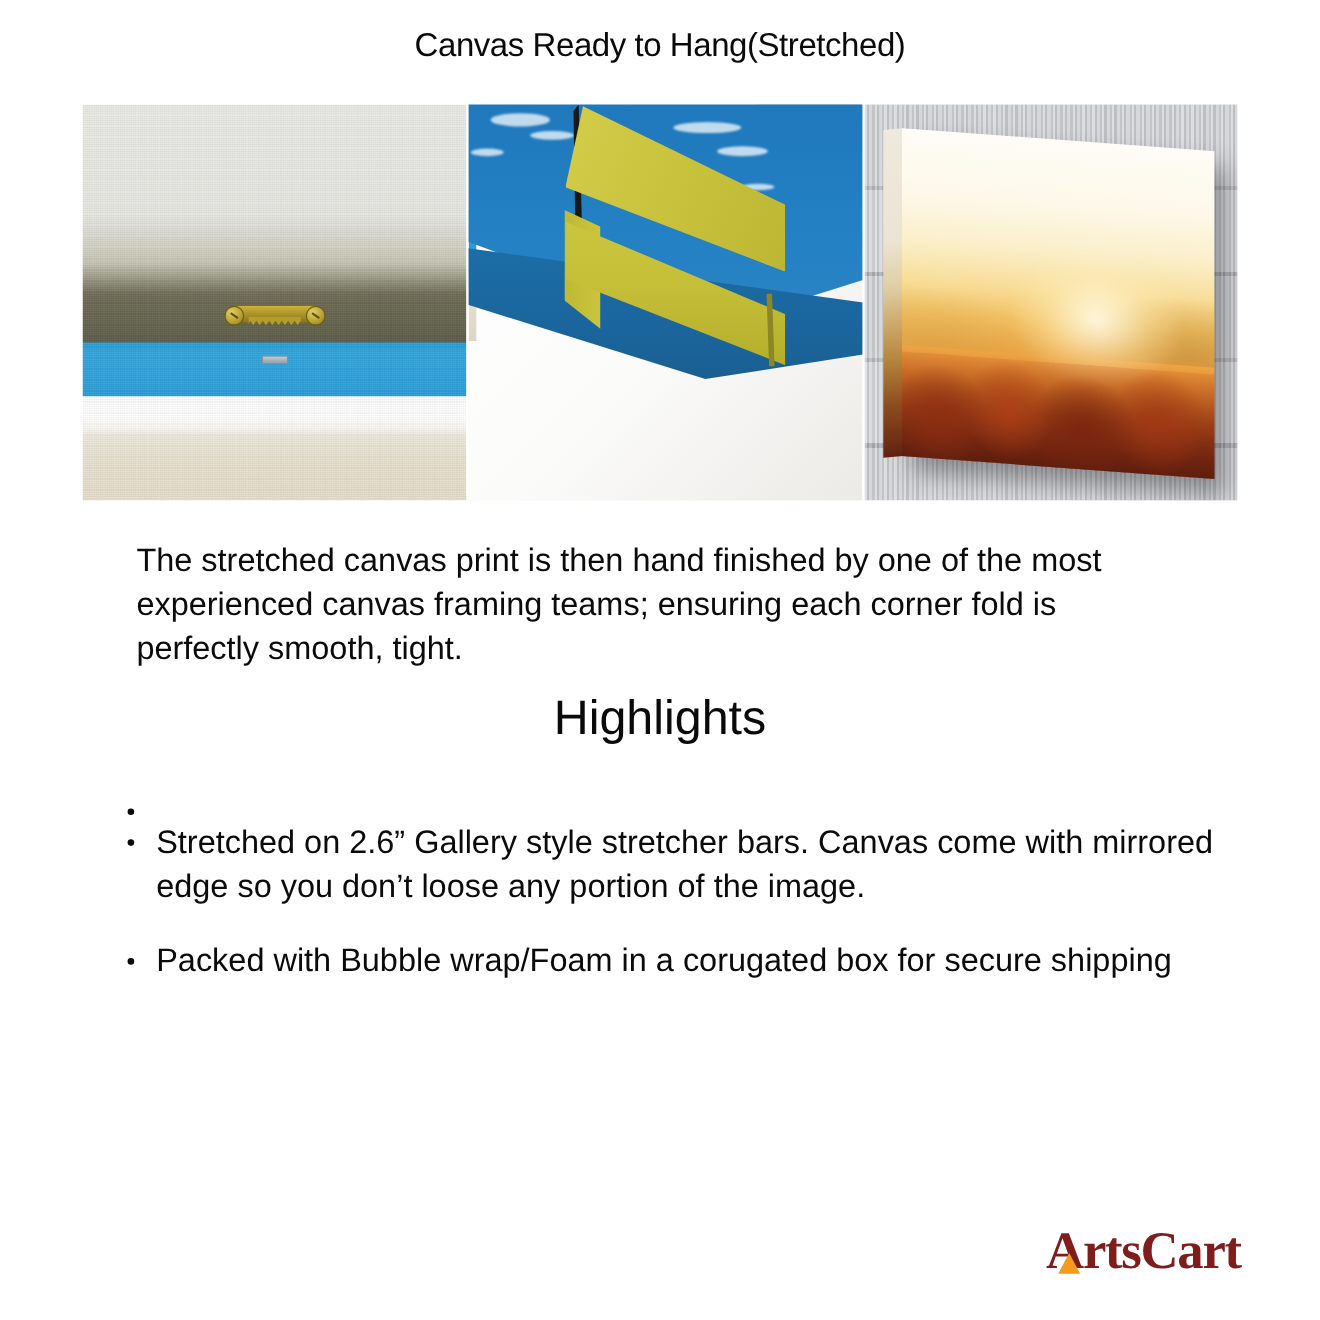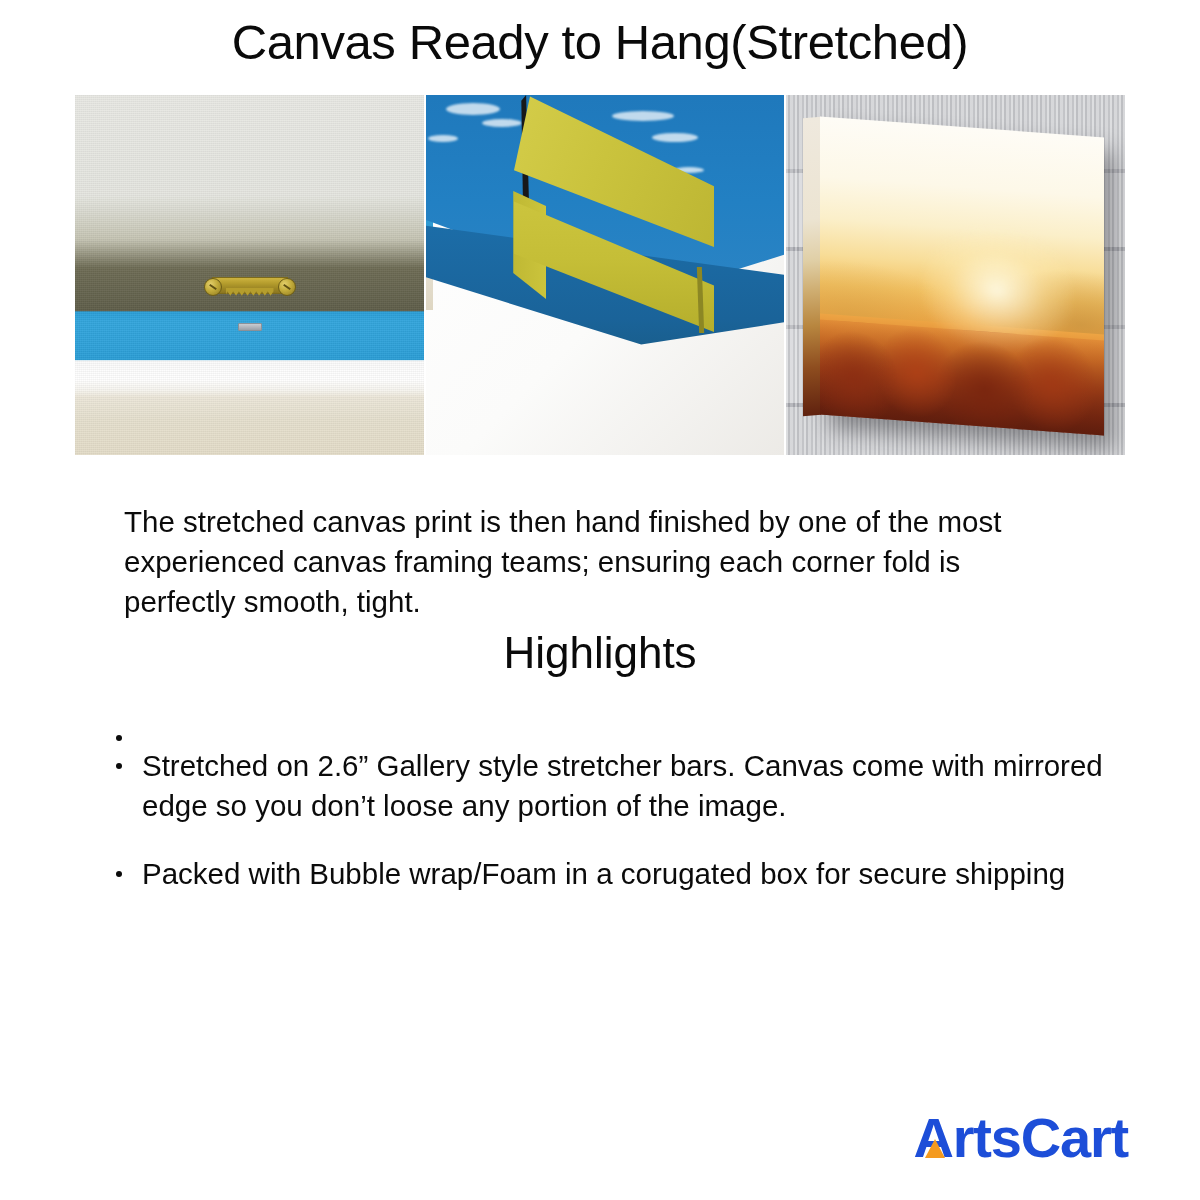--- a/index.html
+++ b/index.html
@@ -16,21 +16,21 @@
     color: #000000;
   }
 
   
   .page-title {
     position: absolute;
     top: 14px;
     left: 0;
     width: 1200px;
     text-align: center;
-    font-size: 49px;
+    font-size: 30px;
     line-height: 56px;
     font-weight: 400;
     letter-spacing: -0.4px;
     color: #0a0a0a;
     white-space: nowrap;
   }
 
   
   .photo-strip {
     position: absolute;
@@ -303,21 +303,21 @@
       #efe9de 0%, #ece4d2 34%, #e0cfa6 48%,
       #cfae72 58%, #b8863f 70%, #8e4d1f 84%, #60220f 100%);
     transform: skewY(-9deg);
     transform-origin: right top;
   }
 
   
   .intro {
     position: absolute;
     left: 124px;
-    top: 502px;
+    top: 490px;
     width: 950px;
     font-size: 29.5px;
     line-height: 40px;
     color: #0b0b0b;
   }
 
   
   .highlights-heading {
     position: absolute;
     left: 0; top: 626px;
@@ -357,26 +357,27 @@
   
   .logo {
     position: absolute;
     right: 72px;
     bottom: 34px;
     height: 56px;
     display: flex;
     align-items: baseline;
   }
   .logo-text {
-    font-size: 56px;
+    font-size: 48px;
     line-height: 56px;
     font-weight: 700;
     letter-spacing: -1.2px;
-    color: #1d4ed8;
+    color: #7f1d1d;
     position: relative;
+    font-family: Liberation Serif, serif;
   }
   .logo-triangle {
     position: absolute;
     left: 11px;
     bottom: 8px;
     width: 0; height: 0;
     border-left: 10px solid transparent;
     border-right: 10px solid transparent;
     border-bottom: 19px solid #f49a1f;
   }

